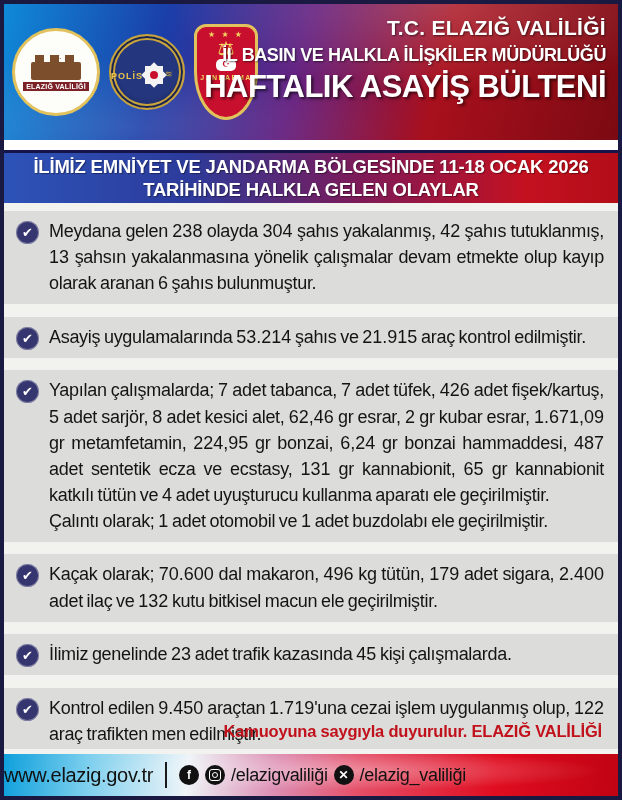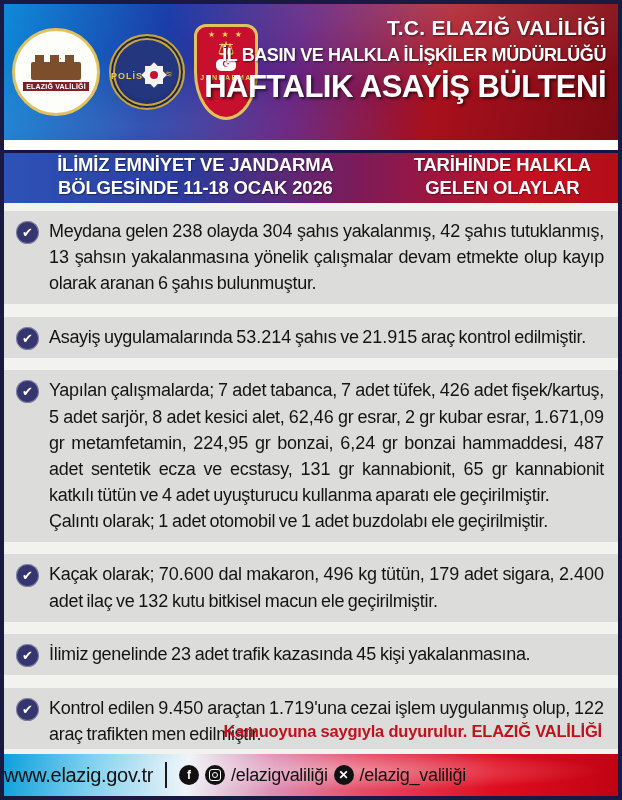--- a/index.html
+++ b/index.html
@@ -53,21 +53,21 @@
   .j-label{color:#f4d35e;font-size:7px;font-weight:bold;letter-spacing:1.4px;margin-top:3px;}
   .header-text{position:absolute;right:12px;top:12px;text-align:right;color:#fff;line-height:1.18;}
   .h1{font-size:21px;font-weight:bold;letter-spacing:.3px;text-shadow:1px 1px 2px rgba(0,0,0,.55);}
   .h2{font-size:18px;font-weight:bold;letter-spacing:-.4px;margin-top:4px;text-shadow:1px 1px 2px rgba(0,0,0,.55);}
   .h3{font-size:31px;font-weight:bold;letter-spacing:-.5px;margin-top:3px;text-shadow:2px 2px 3px rgba(0,0,0,.6);}
   
   .strip{flex:0 0 10px;background:#fff;}
   .titlebar{
     flex:0 0 50px;border-top:3px solid #15154a;box-sizing:content-box;
     background:linear-gradient(90deg,#2d53b8 0%,#2c3b9b 30%,#7e1a58 58%,#c41120 85%,#b30d18 100%);
-    color:#fff;display:flex;flex-direction:row;justify-content:center;
+    color:#fff;display:flex;flex-direction:column;justify-content:center;
     text-align:center;font-weight:bold;font-size:18.5px;line-height:1.26;letter-spacing:-.2px;
     text-shadow:1px 1px 1px rgba(0,0,0,.4);
   }
   
   .content{flex:1;display:flex;flex-direction:column;justify-content:space-between;padding:8px 0 5px;}
   .block{background:#dcdcdb;padding:7px 14px 8px 12px;}
   .row{display:flex;gap:10px;align-items:flex-start;}
   .check{
     flex:0 0 23px;height:23px;border-radius:50%;background:#35356f;color:#fff;
     font-size:13px;display:flex;align-items:center;justify-content:center;
@@ -153,21 +153,21 @@
       </section>
       <section class="block">
         <div class="row">
           <span class="check">✔</span>
           <div class="btext"><span>Kaçak olarak; </span><span class="bold">70.600</span><span> dal makaron, </span><span class="bold">496</span><span> kg tütün, </span><span class="bold">179</span><span> adet sigara, </span><span class="bold">2.400</span><span> adet ilaç ve </span><span class="bold">132</span><span> kutu bitkisel macun ele geçirilmiştir.</span></div>
         </div>
       </section>
       <section class="block">
         <div class="row">
           <span class="check">✔</span>
-          <div class="btext"><span>İlimiz genelinde </span><span class="bold">23</span><span> adet trafik kazasında </span><span class="bold">45</span><span> kişi yakalanmasına.</span></div>
+          <div class="btext"><span>İlimiz genelinde </span><span class="bold">23</span><span> adet trafik kazasında </span><span class="bold">45</span><span> kişi çalışmalarda.</span></div>
         </div>
       </section>
       <section class="block">
         <div class="row">
           <span class="check">✔</span>
           <div class="btext"><span>Kontrol edilen </span><span class="bold">9.450</span><span> araçtan </span><span class="bold">1.719</span><span>'una cezai işlem uygulanmış olup, </span><span class="bold">122</span><span> araç trafikten men edilmiştir.</span></div>
         </div>
         <div class="closing">Kamuoyuna saygıyla duyurulur. ELAZIĞ VALİLİĞİ</div>
       </section>
     </div>

